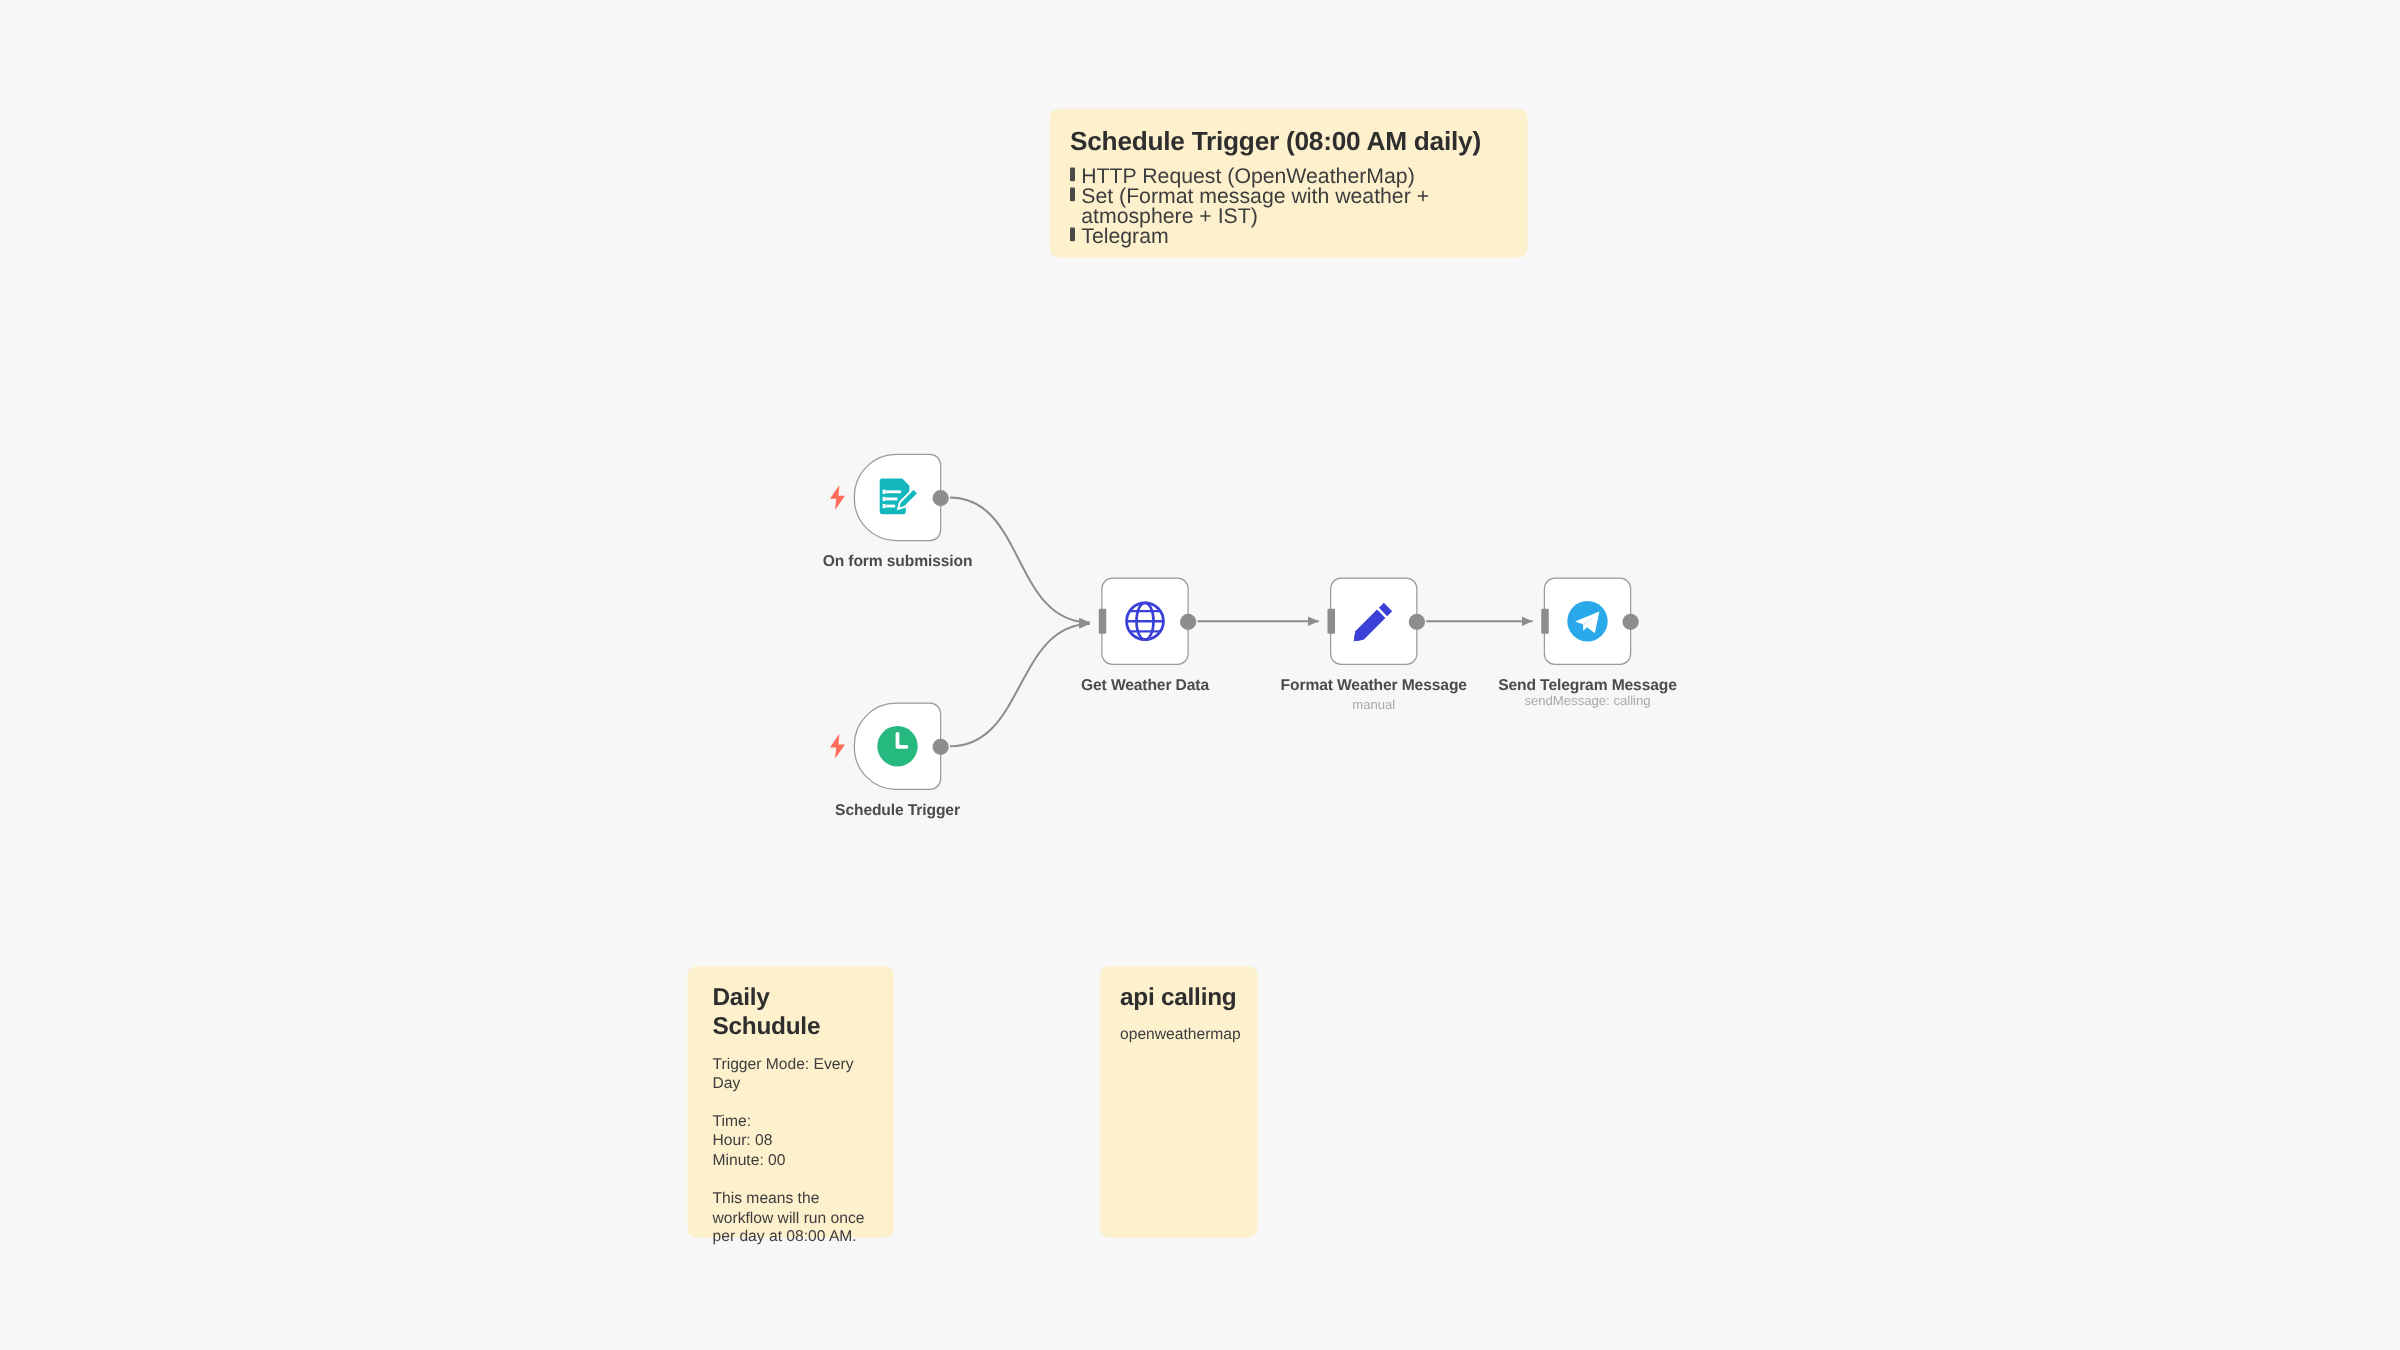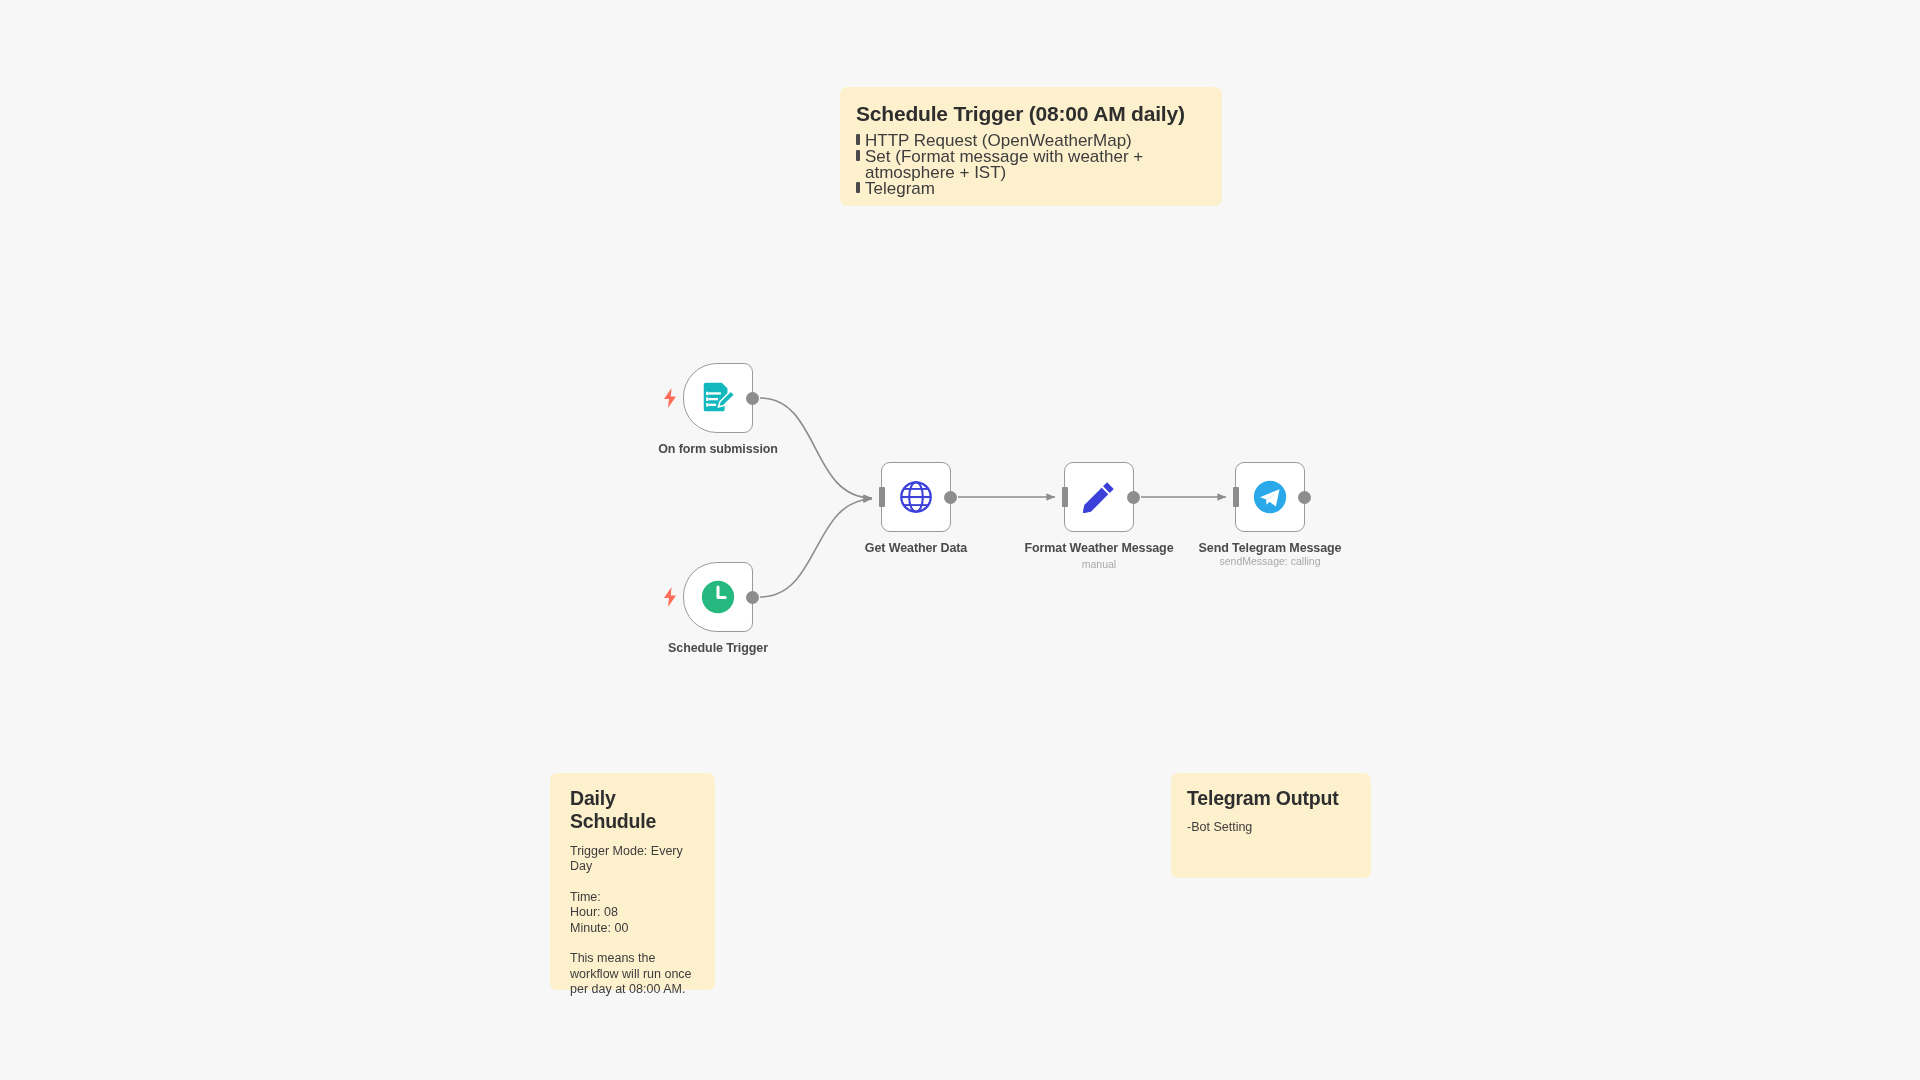--- a/index.html
+++ b/index.html
@@ -287,19 +287,19 @@
     <div class="sticky-title">Daily Schudule</div>
     <div class="sticky-line">Trigger Mode: Every Day</div>
     <div class="sticky-line spacer"></div>
     <div class="sticky-line">Time:</div>
     <div class="sticky-line">Hour: 08</div>
     <div class="sticky-line">Minute: 00</div>
     <div class="sticky-line spacer"></div>
     <div class="sticky-line">This means the workflow will run once per day at 08:00 AM.</div>
   </div>
 
-
-  <div class="sticky" id="note-tg">
-    <div class="sticky-title">Telegram Output</div>
-    <div class="sticky-line">-Bot Setting</div>
-  </div>
+  <div class="sticky" id="note-api">
+    <div class="sticky-title">api calling</div>
+    <div class="sticky-line">openweathermap</div>
+  </div>
+
 
 </div>
 
 </body></html>

